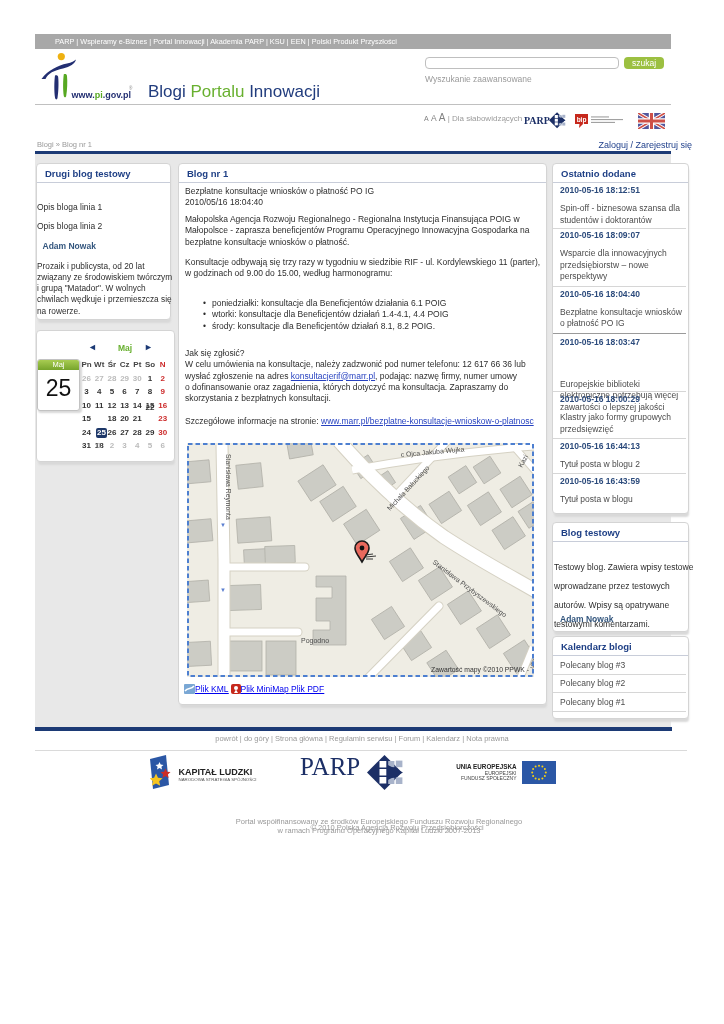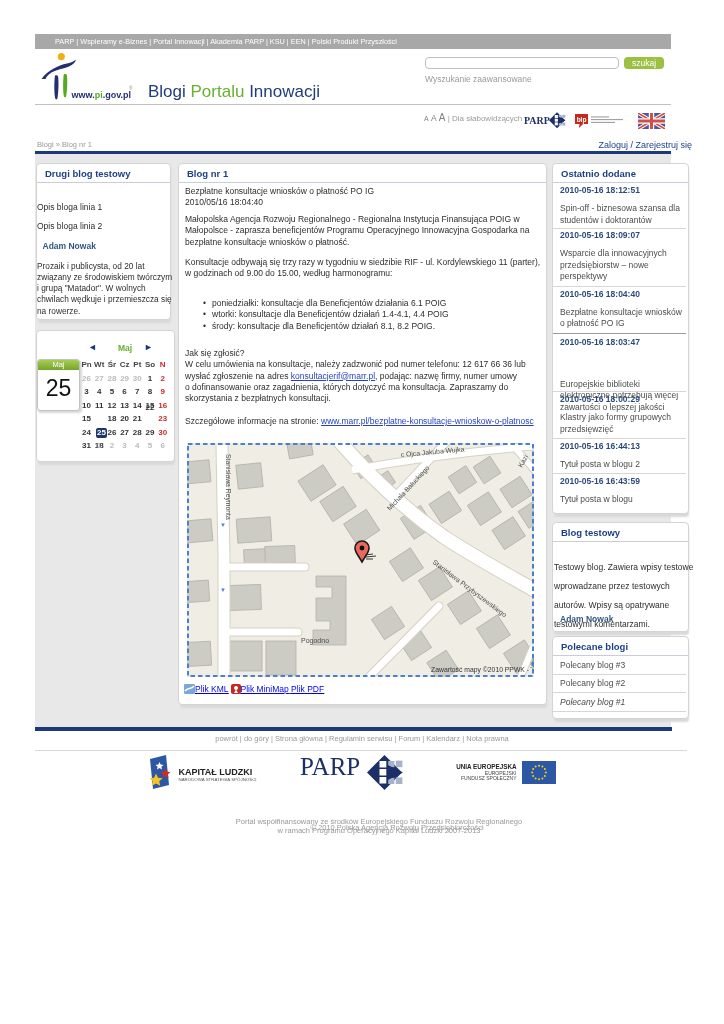--- a/index.html
+++ b/index.html
@@ -231,30 +231,30 @@
       <path d="M3,9 L5,5.5 L7,9" fill="#fff"></path>
     </svg><a href="#">Plik MiniMap</a> <a href="#">Plik PDF</a></div>
 
 <div class="box" id="rbox1">
     <div class="bhead">Ostatnio dodane</div>
   </div>
 <div class="box" id="rbox2">
     <div class="bhead">Blog testowy</div>
   </div>
 <div class="box" id="rbox3">
-    <div class="bhead">Polecane blogi</div>
+    <div class="bhead">Kalendarz blogi</div>
   </div>
 <div id="rlist"></div>
 <div class="abs" style="left:554px;top:558px;font-size:8.5px;line-height:19px;color:#2d2d2d;">Testowy blog. Zawiera wpisy testowe<br>wprowadzane przez testowych<br>autorów. Wpisy są opatrywane<br>testowymi komentarzami.</div>
 <div class="abs" style="left:560px;top:614px;font-size:8.5px;font-weight:bold;color:#33567e;">Adam Nowak</div>
 <div class="abs" style="left:560px;top:660px;font-size:8.5px;color:#4c4c4c;">Polecany blog #3</div>
 <div class="rsep" style="top:673.5px;"></div>
 <div class="abs" style="left:560px;top:678px;font-size:8.5px;color:#4c4c4c;">Polecany blog #2</div>
 <div class="rsep" style="top:692px;"></div>
-<div class="abs" style="left:560px;top:696.5px;font-size:8.5px;color:#4c4c4c;font-style:italic;">Polecany blog #1</div>
+<div class="abs" style="left:560px;top:696.5px;font-size:8.5px;color:#4c4c4c;">Polecany blog #1</div>
 <div class="rsep" style="top:711px;"></div>
 
 <div class="ftr" style="top:733.5px;">powrót | do góry | Strona główna | Regulamin serwisu | Forum | Kalendarz | Nota prawna</div>
 <div class="ftr" style="top:817px;margin-left:17px;">Portal współfinansowany ze środków Europejskiego Funduszu Rozwoju Regionalnego<br>w ramach Programu Operacyjnego Kapitał Ludzki 2007-2013</div>
 <div class="ftr" style="top:823px;padding-left:35px;">© 2010 Polska Agencja Rozwoju Przedsiębiorczości</div>
 
 <div class="abs" style="left:35px;top:750px;width:652px;height:1px;background:#dadada;"></div>
 <svg class="abs" style="left:150px;top:755px" width="130" height="36" viewBox="0 0 130 36">
   <path d="M0,4 L16,0 L19,30 L3,34 Z" fill="#2b57a5"></path>
   <path d="M9.5,7 l1.2,2.6 2.8,0.3 -2.1,1.9 0.6,2.8 -2.5,-1.5 -2.5,1.5 0.6,-2.8 -2.1,-1.9 2.8,-0.3 Z" fill="#fff"></path>

